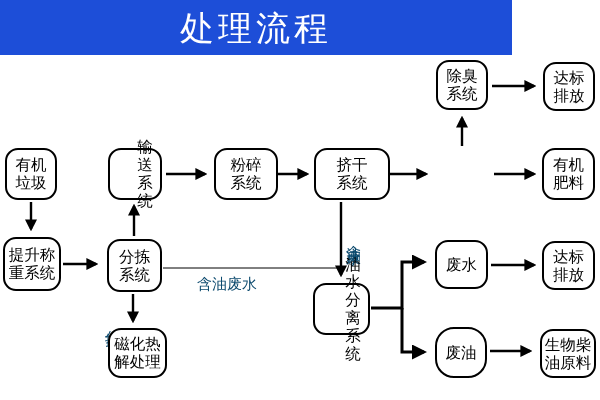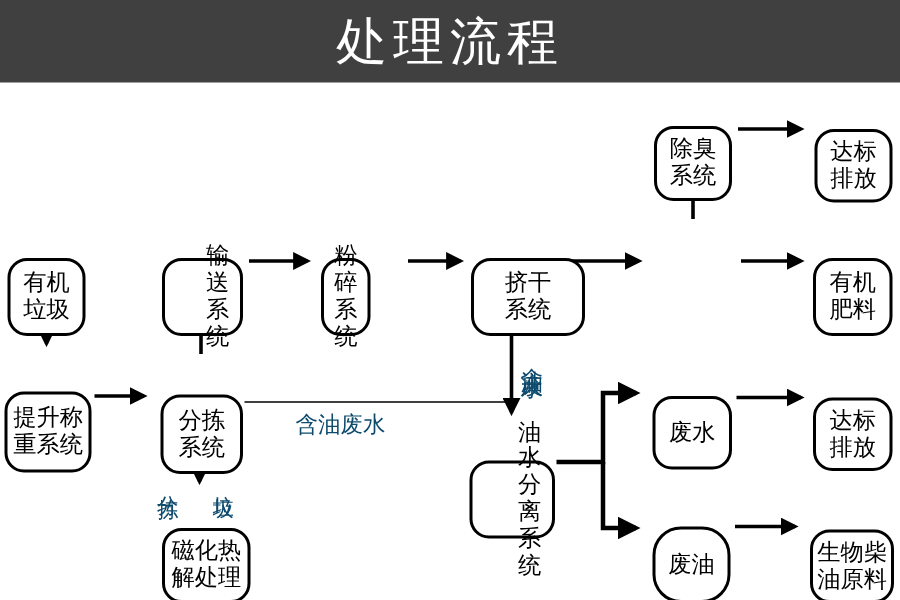--- a/index.html
+++ b/index.html
@@ -1,45 +1,45 @@
 <!DOCTYPE html>
 <html><head>
 <meta charset="utf-8">
 <style>
   html,body{margin:0;padding:0;background:#e9e9e9;}
   .screen{
     position:relative;width:600px;height:400px;background:#ffffff;
     font-family:"Liberation Sans","DejaVu Sans",sans-serif;overflow:hidden;
   }
   .header{
-    position:absolute;left:0;top:0;width:600px;height:55px;
-    background:#404040;display:flex;align-items:center;justify-content:center;
+    position:absolute;left:0;top:0;width:512px;height:55px;
+    background:#1d4ed8;display:flex;align-items:center;justify-content:center;
   }
   .header .title{
     color:#ffffff;font-size:34px;font-weight:500;letter-spacing:4px;line-height:1;
   }
   .canvas{position:absolute;left:0;top:55px;width:600px;height:345px;}
   svg.wires{position:absolute;left:0;top:0;width:600px;height:345px;}
   .node{
     position:absolute;background:#ffffff;border:2.2px solid #000000;border-radius:13px;
     display:flex;align-items:center;justify-content:center;text-align:center;
     font-size:15.5px;font-weight:500;color:#000000;line-height:1.15;white-space:pre-line;
-    box-sizing:border-box;z-index:2;margin-top:24px;
+    box-sizing:border-box;z-index:2;
   }
   .elabel{
     position:absolute;color:#0c4a6e;font-size:15px;font-weight:500;z-index:1;line-height:1.1;margin-top:28px;
   }
   .vlabel{
     writing-mode:vertical-rl;text-orientation:upright;letter-spacing:2px;
   }
   .small{font-size:14px;}
   
   .n-organic-waste   {left:5px;  top:93px;  width:52px;height:52px;}
   .n-conveying       {left:108px;top:93px;  width:54px;height:52px;padding-left:20px;}
-  .n-crushing        {left:214px;top:93px;  width:33px;height:52px;}
+  .n-crushing        {left:214px;top:93px;  width:64px;height:52px;}
   .n-squeezing       {left:314px;top:93px;  width:76px;height:52px;}
   .n-biochemical     {left:435px;top:93px;  width:56px;height:52px;}
   .n-fertilizer      {left:542px;top:93px;  width:53px;height:52px;}
   .n-deodorizing     {left:436px;top:5px;   width:52px;height:50px;}
   .n-discharge-top   {left:543px;top:7px;   width:52px;height:49px;}
   .n-lift-weighing   {left:3px;  top:182px; width:58px;height:54px;}
   .n-sorting         {left:107px;top:184px; width:55px;height:53px;}
   .n-pyrolysis       {left:108px;top:273px; width:59px;height:50px;}
   .n-oil-water       {left:313px;top:228px; width:57px;height:52px;padding-left:23px;}
   .n-wastewater      {left:435px;top:185px; width:53px;height:49px;}

